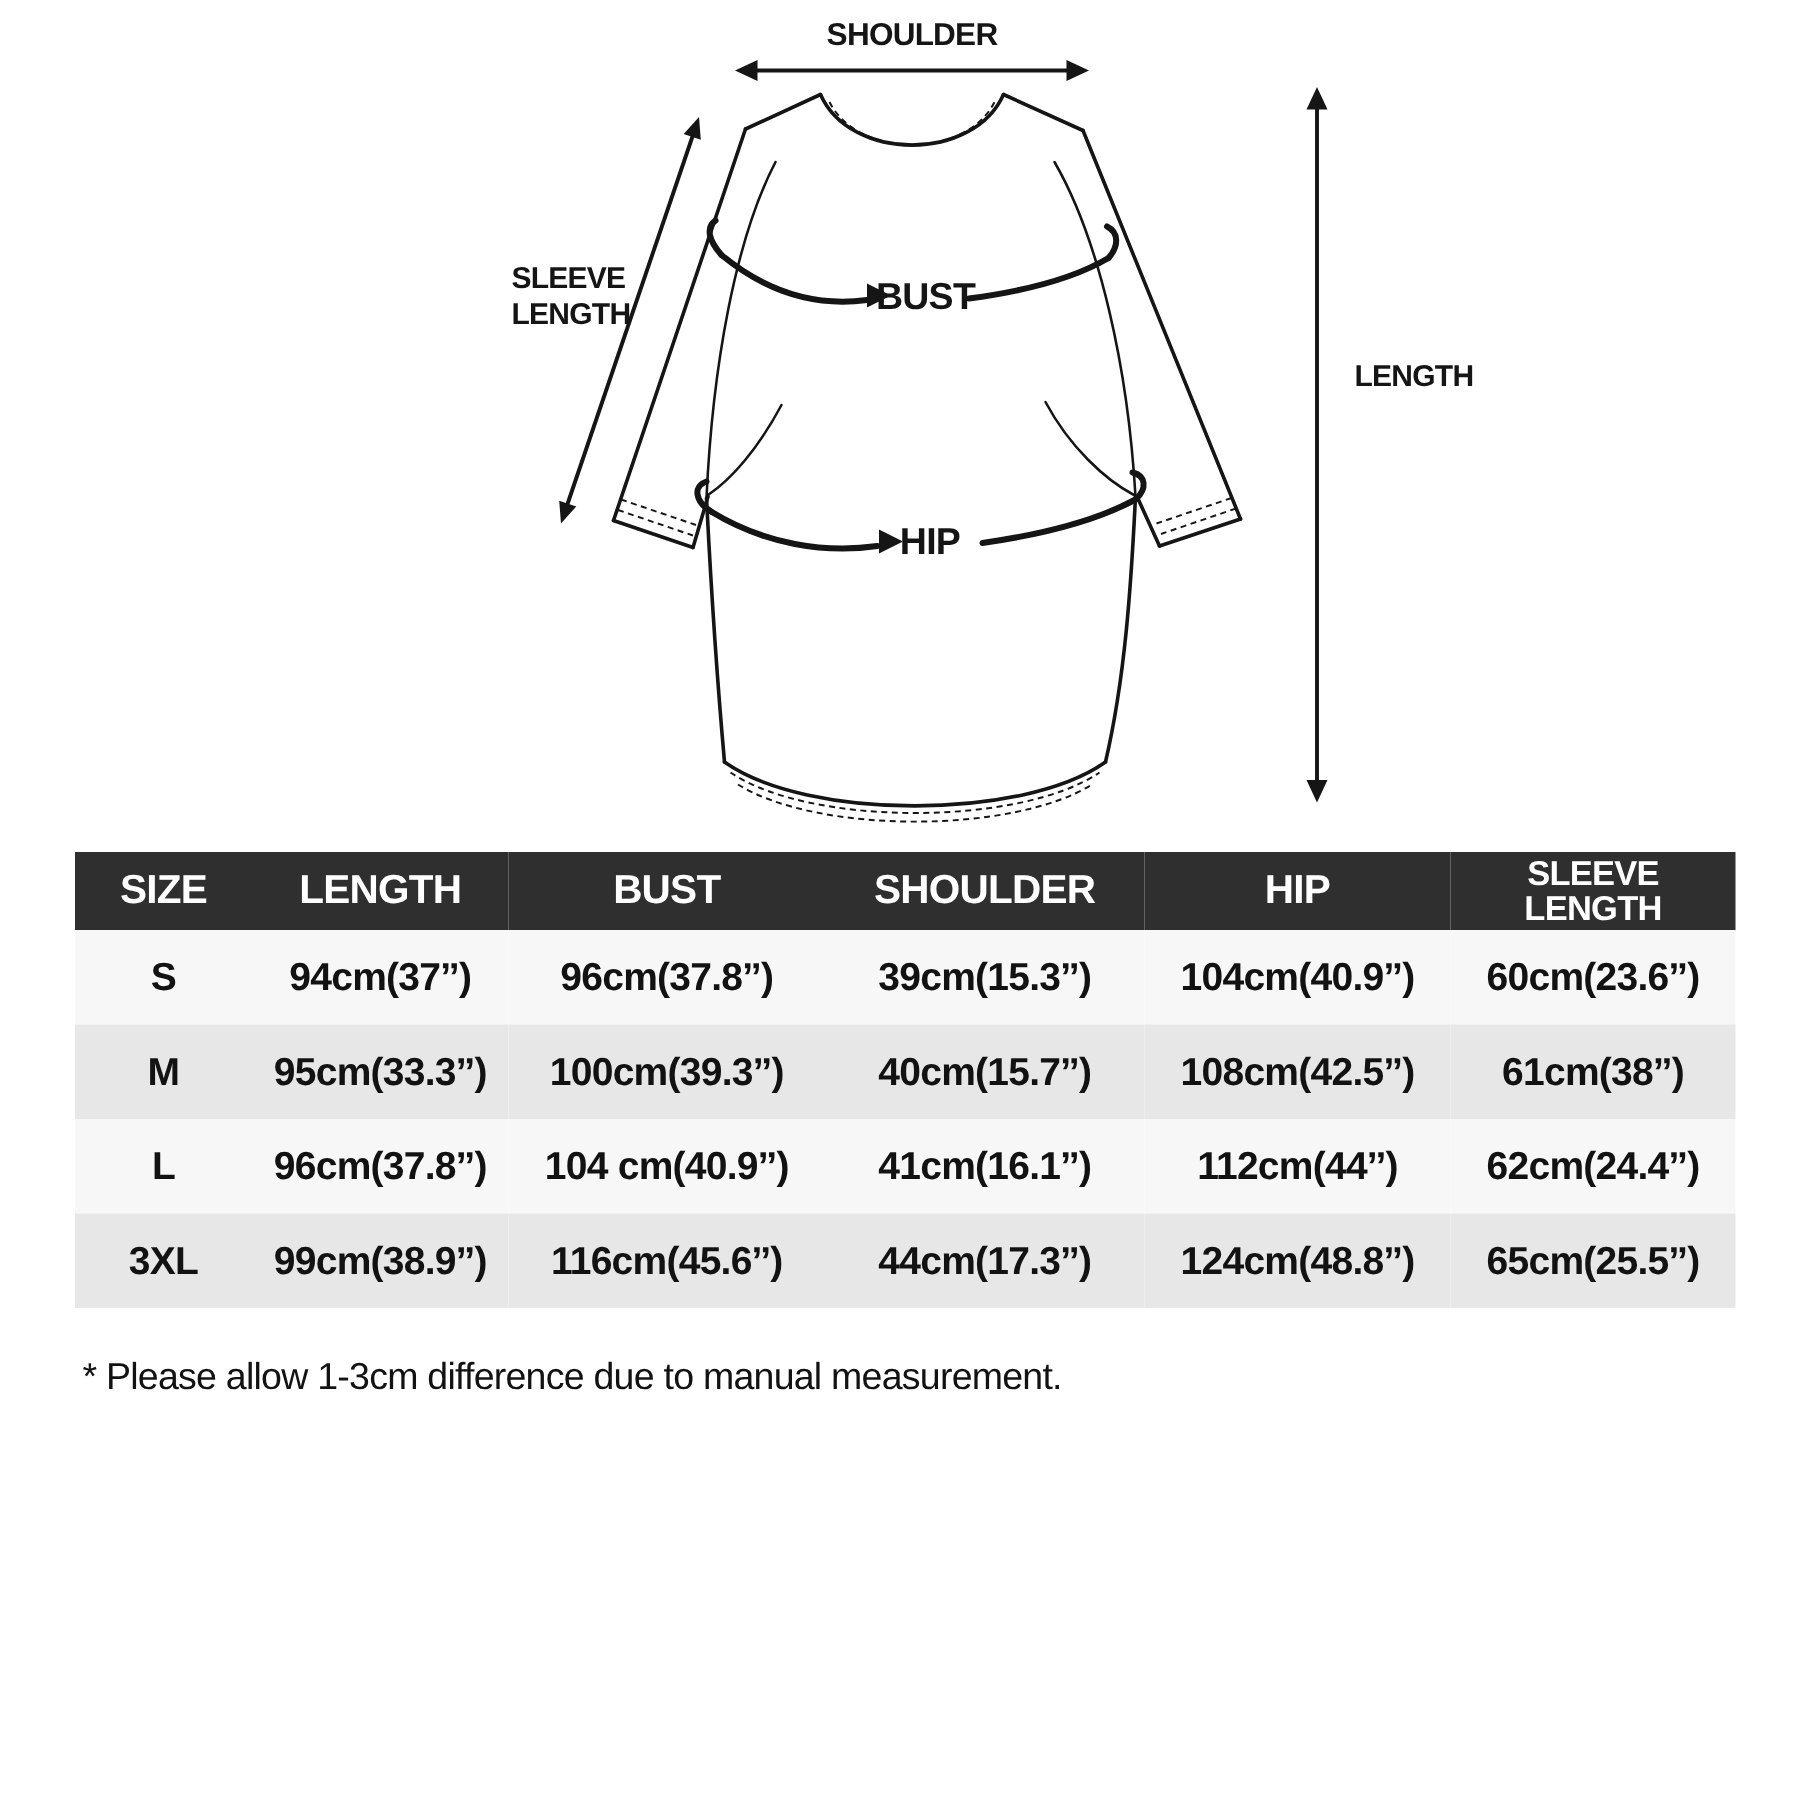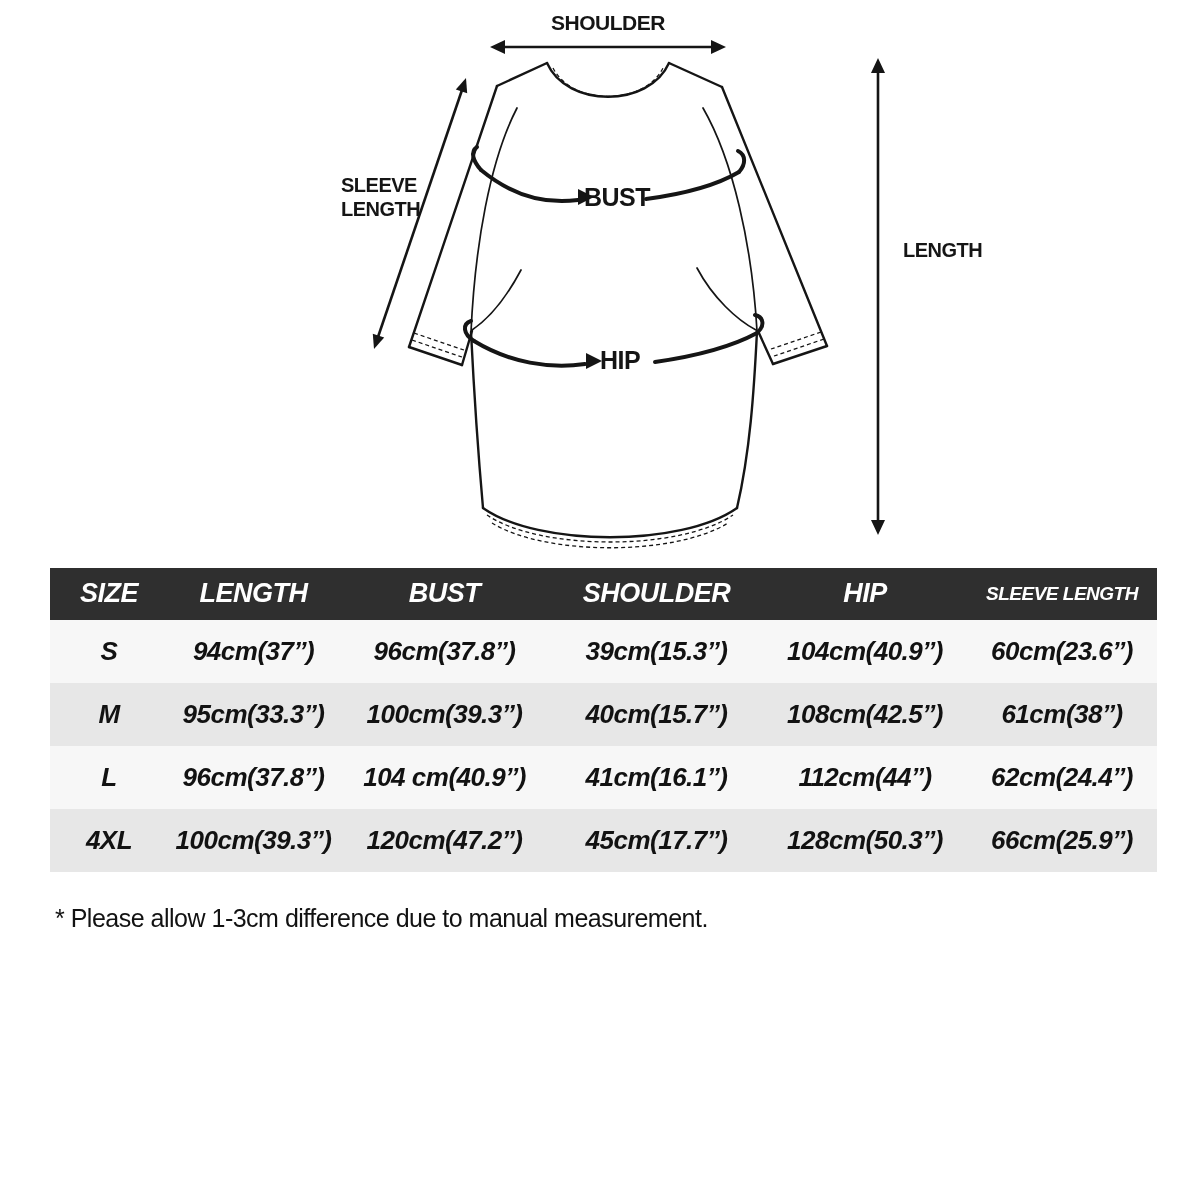--- a/index.html
+++ b/index.html
@@ -18,39 +18,39 @@
     fill:#151515;
     letter-spacing:-0.5px;
   }
   .garment{stroke:#151515;stroke-width:2.4;fill:none;stroke-linecap:round;}
   .thin{stroke:#151515;stroke-width:1.7;fill:none;stroke-linecap:round;}
   .dashedline{stroke:#151515;stroke-width:1.3;fill:none;stroke-dasharray:4 3;}
   .measure{stroke:#151515;stroke-width:4;fill:none;stroke-linecap:round;}
   .arrowline{stroke:#151515;stroke-width:2.6;fill:none;}
   .ah{fill:#151515;stroke:none;}
 
-  .table-wrap{width:1107px;margin:3px 0 0 50px;font-style:italic;}
+  .table-wrap{width:1107px;margin:3px 0 0 50px;}
   table.size-chart{
     width:1107px;
     border-collapse:collapse;
     table-layout:fixed;
   }
   table.size-chart th{
     background:var(--header-bg,#2f2f2f);
     color:var(--header-text,#ffffff);
     height:52px;
     font-size:27px;
     font-weight:bold;
     letter-spacing:-0.5px;
     line-height:1.02;
     text-align:center;
     vertical-align:middle;
     padding:0 4px;
   }
-  table.size-chart th:last-child{font-size:19px;}
+  table.size-chart th:last-child{font-size:23px;}
   table.size-chart td{
     height:63px;
     font-size:26px;
     font-weight:bold;
     letter-spacing:-0.5px;
     text-align:center;
     vertical-align:middle;
     color:#121212;
     padding:0 2px;
   }
@@ -185,24 +185,24 @@
       </tr>
       <tr>
         <td>L</td>
         <td>96cm(37.8’’)</td>
         <td>104 cm(40.9’’)</td>
         <td>41cm(16.1’’)</td>
         <td>112cm(44’’)</td>
         <td>62cm(24.4’’)</td>
       </tr>
       <tr>
-        <td>4XL</td>
-        <td>100cm(39.3’’)</td>
-        <td>120cm(47.2’’)</td>
-        <td>45cm(17.7’’)</td>
-        <td>128cm(50.3’’)</td>
-        <td>66cm(25.9’’)</td>
+        <td>3XL</td>
+        <td>99cm(38.9’’)</td>
+        <td>116cm(45.6’’)</td>
+        <td>44cm(17.3’’)</td>
+        <td>124cm(48.8’’)</td>
+        <td>65cm(25.5’’)</td>
       </tr>
     </tbody>
   </table>
 </div>
 
 <div class="footer-note">* Please allow 1-3cm difference due to manual measurement.</div>
 
 </body></html>

